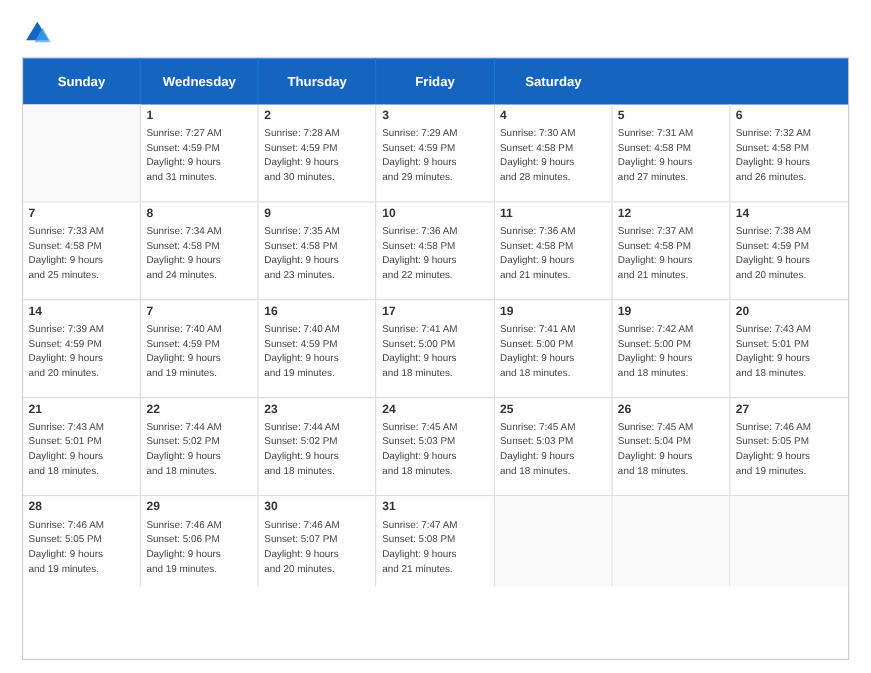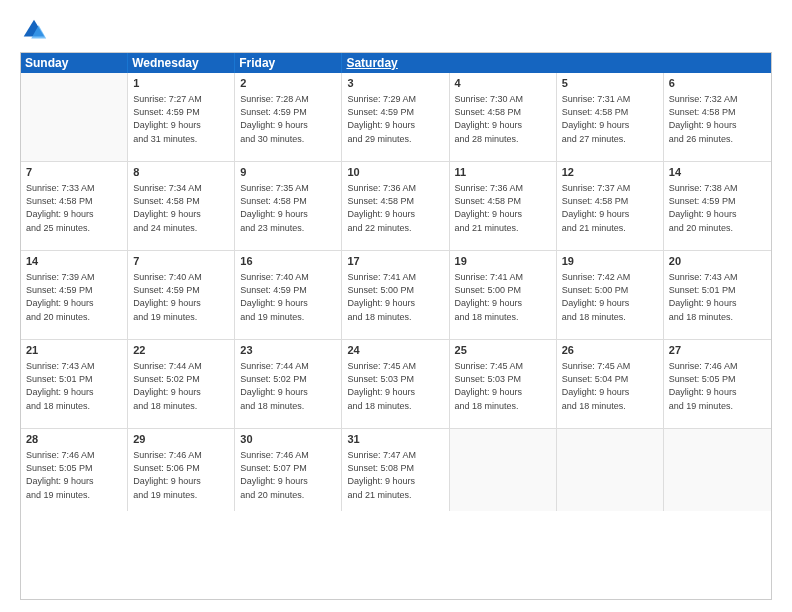--- a/index.html
+++ b/index.html
@@ -57,24 +57,25 @@
     }
     .cal-header-row {
       display: grid;
       grid-template-columns: repeat(7, 1fr);
       background: #1565c0;
     }
     .cal-header-cell {
       color: #fff;
       font-size: 12px;
       font-weight: bold;
-      padding: 3px 4px;
+      padding: 14px 4px;
+      text-align: center;
       border-right: 1px solid #1976d2;
     }
-    .cal-header-cell:last-child { border-right: none; text-decoration: underline; }
+    .cal-header-cell:last-child { border-right: none; }
     .cal-body {
       display: flex;
       flex-direction: column;
     }
     .cal-row {
       display: grid;
       grid-template-columns: repeat(7, 1fr);
       border-bottom: 1px solid #ddd;
     }
     .cal-row:last-child { border-bottom: none; }
@@ -123,20 +124,21 @@
     <div class="title-block">
       <div class="month-title"></div>
       <div class="location"></div>
     </div>
   </div>
 
   <div class="calendar">
     <div class="cal-header-row">
     <div class="cal-header-cell">Sunday</div>
         <div class="cal-header-cell">Wednesday</div>
+        <div class="cal-header-cell">Thursday</div>
         <div class="cal-header-cell">Friday</div>
         <div class="cal-header-cell">Saturday</div>
       </div>
     <div class="cal-body">
     <div class="cal-row">
           <div class="cal-cell empty"></div>
           <div class="cal-cell">
             <span class="day-number">1</span>
             <div class="cell-info">Sunrise: 7:27 AM<br>Sunset: 4:59 PM<br>Daylight: 9 hours<br>and 31 minutes.</div>
           </div>

